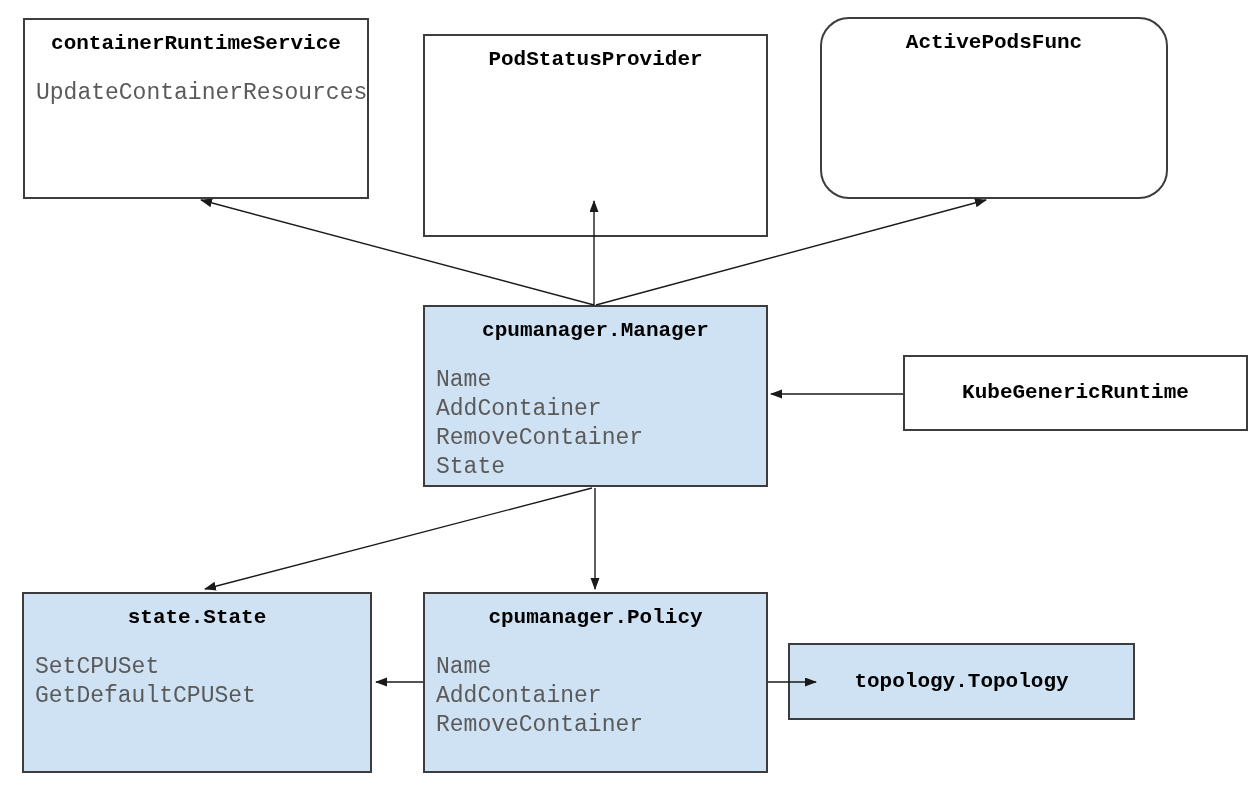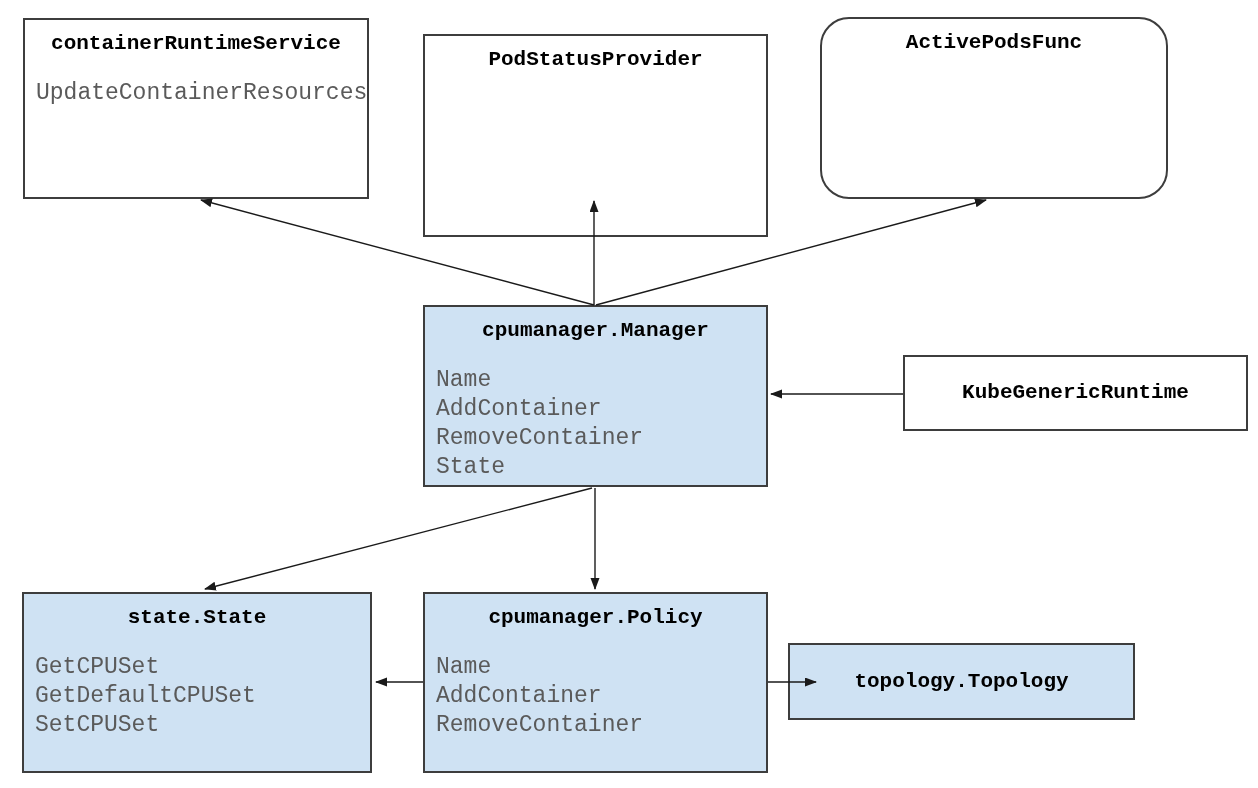--- a/index.html
+++ b/index.html
@@ -105,23 +105,22 @@
       </div>
   </div>
 
   <div class="node center" id="n-kube-generic-runtime">
     <div class="node-title">KubeGenericRuntime</div>
   </div>
 
   <div class="node blue" id="n-state-state">
     <div class="node-title">state.State</div>
     <div class="node-methods">
-        <div class="method">GetCPUSet</div>
+        <div class="method">SetCPUSet</div>
         <div class="method">GetDefaultCPUSet</div>
-        <div class="method">SetCPUSet</div>
       </div>
   </div>
 
   <div class="node blue" id="n-cpumanager-policy">
     <div class="node-title">cpumanager.Policy</div>
     <div class="node-methods">
         <div class="method">Name</div>
         <div class="method">AddContainer</div>
         <div class="method">RemoveContainer</div>
       </div>

